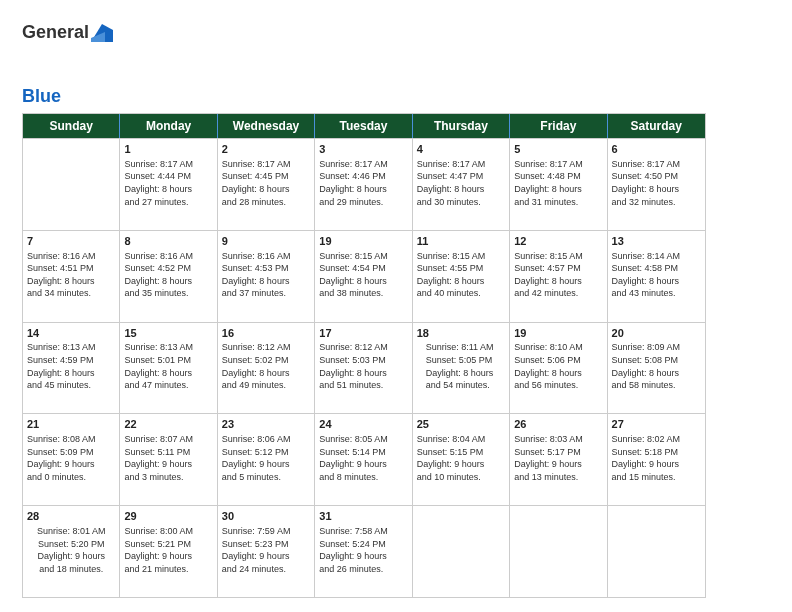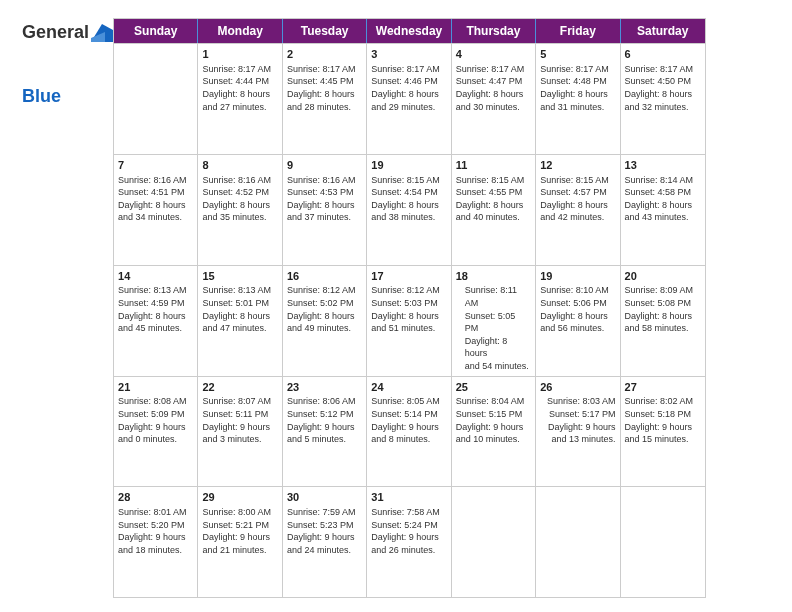--- a/index.html
+++ b/index.html
@@ -8,21 +8,21 @@
       background: #fff;
       width: 792px;
       height: 612px;
       overflow: hidden;
     }
     .page {
       width: 728px;
       height: 612px;
       padding: 18px 22px 14px 22px;
       display: flex;
-      flex-direction: row;
+      flex-direction: column;
     }
     .header {
       display: flex;
       justify-content: space-between;
       align-items: flex-start;
       margin-bottom: 8px;
     }
     .logo {
       display: flex;
       flex-direction: column;
@@ -67,21 +67,21 @@
     }
     .calendar {
       flex: 1;
       display: flex;
       flex-direction: column;
       border: 1px solid #ccc;
     }
     .cal-header {
       display: grid;
       grid-template-columns: repeat(7, 1fr);
-      background: #701a75;
+      background: #14532d;
     }
     .cal-header-cell {
       color: #fff;
       font-size: 12px;
       font-weight: bold;
       text-align: center;
       padding: 5px 2px;
       border-right: 1px solid #4a90d9;
     }
     .cal-header-cell:last-child {
@@ -143,22 +143,22 @@
     <div class="title-area">
       <div class="main-title"></div>
       <div class="subtitle"></div>
     </div>
   </div>
 
   <div class="calendar">
     <div class="cal-header">
       <div class="cal-header-cell">Sunday</div>
       <div class="cal-header-cell">Monday</div>
+      <div class="cal-header-cell">Wednesday</div>
       <div class="cal-header-cell">Tuesday</div>
-      <div class="cal-header-cell">Wednesday</div>
       <div class="cal-header-cell">Thursday</div>
       <div class="cal-header-cell">Friday</div>
       <div class="cal-header-cell">Saturday</div>
     </div>
     <div class="cal-body" id="cal-body">
     <div class="cal-row">
           <div class="cal-cell empty"></div>
           <div class="cal-cell">
             <div class="day-num">1</div>
             <div class="day-info" style="white-space: pre-line;">Sunrise: 8:17 AM
@@ -335,37 +335,37 @@
           </div>
           <div class="cal-cell">
             <div class="day-num">25</div>
             <div class="day-info" style="white-space: pre-line;">Sunrise: 8:04 AM
 Sunset: 5:15 PM
 Daylight: 9 hours
 and 10 minutes.</div>
           </div>
           <div class="cal-cell">
             <div class="day-num">26</div>
-            <div class="day-info" style="white-space: pre-line; text-align: right;">Sunrise: 8:03 AM
+            <div class="day-info" style="white-space: pre-line;">Sunrise: 8:03 AM
 Sunset: 5:17 PM
 Daylight: 9 hours
 and 13 minutes.</div>
           </div>
           <div class="cal-cell">
             <div class="day-num">27</div>
             <div class="day-info" style="white-space: pre-line;">Sunrise: 8:02 AM
 Sunset: 5:18 PM
 Daylight: 9 hours
 and 15 minutes.</div>
           </div>
         </div>
         <div class="cal-row">
           <div class="cal-cell">
             <div class="day-num">28</div>
-            <div class="day-info" style="white-space: pre-line;">Sunrise: 8:01 AM
+            <div class="day-info" style="white-space: pre-line; text-align: center;">Sunrise: 8:01 AM
 Sunset: 5:20 PM
 Daylight: 9 hours
 and 18 minutes.</div>
           </div>
           <div class="cal-cell">
             <div class="day-num">29</div>
             <div class="day-info" style="white-space: pre-line;">Sunrise: 8:00 AM
 Sunset: 5:21 PM
 Daylight: 9 hours
 and 21 minutes.</div>

